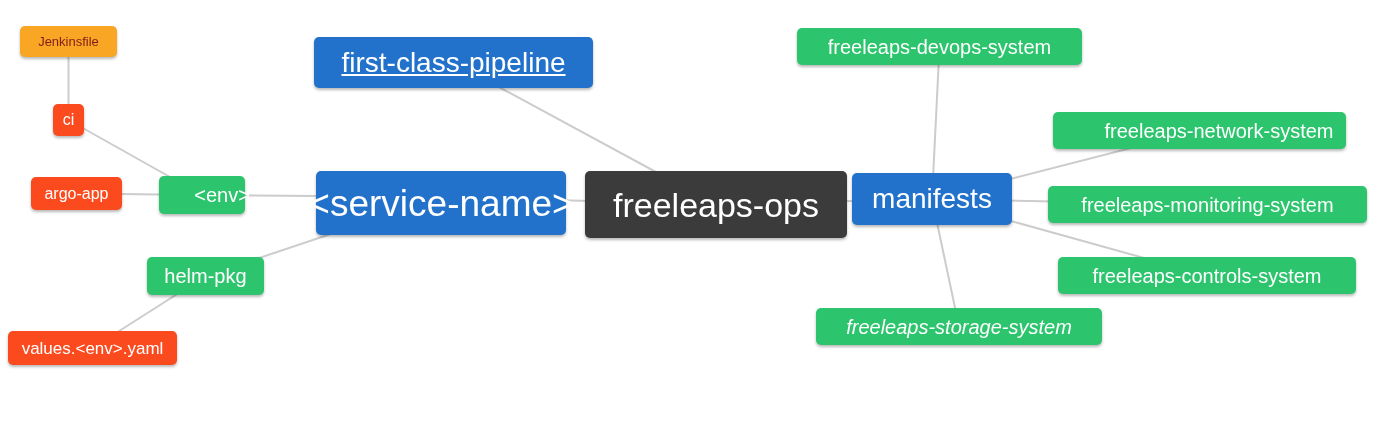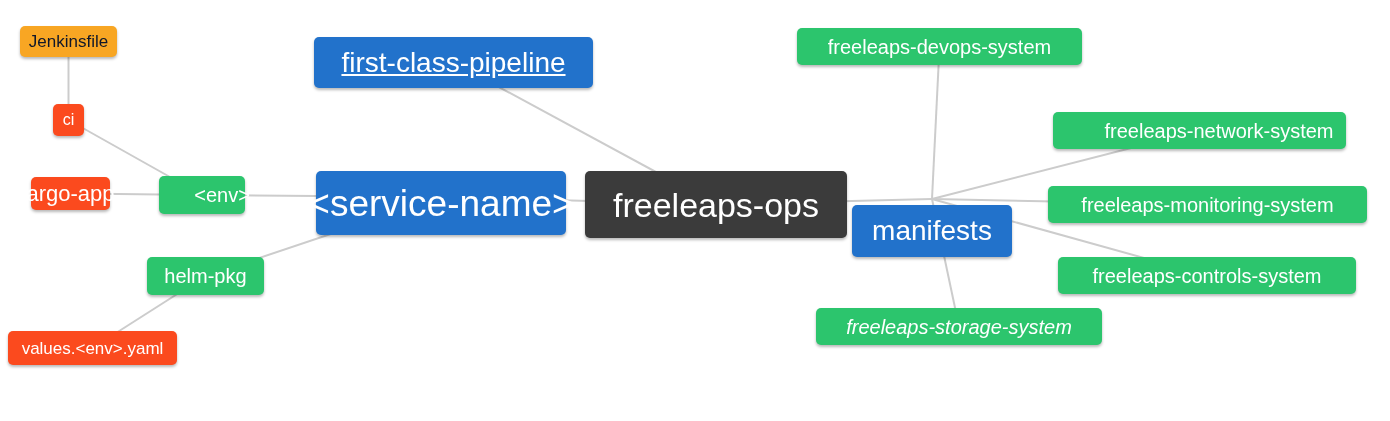--- a/index.html
+++ b/index.html
@@ -49,26 +49,26 @@
       <line x1="932" y1="199" x2="939.5" y2="46.5" stroke="#cccccc" stroke-width="2"></line>
       <line x1="932" y1="199" x2="1199.5" y2="130.5" stroke="#cccccc" stroke-width="2"></line>
       <line x1="932" y1="199" x2="1207.5" y2="204.5" stroke="#cccccc" stroke-width="2"></line>
       <line x1="932" y1="199" x2="1207" y2="275.5" stroke="#cccccc" stroke-width="2"></line>
       <line x1="932" y1="199" x2="959" y2="326.5" stroke="#cccccc" stroke-width="2"></line>
     </svg>
   <div id="node-layer">
       <div class="node" style="left: 585px; top: 171px; width: 262px; height: 67px; font-size: 34px; background: rgb(59, 59, 59); color: rgb(255, 255, 255);">freeleaps-ops</div>
       <div class="node" style="left: 314px; top: 37px; width: 279px; height: 51px; font-size: 28px; background: rgb(34, 114, 203); color: rgb(255, 255, 255); text-decoration: underline;">first-class-pipeline</div>
       <div class="node" style="left: 316px; top: 171px; width: 250px; height: 64px; font-size: 37px; background: rgb(34, 114, 203); color: rgb(255, 255, 255);">&lt;service-name&gt;</div>
-      <div class="node" style="left: 852px; top: 173px; width: 160px; height: 52px; font-size: 28px; background: rgb(34, 114, 203); color: rgb(255, 255, 255); margin-top: 32px;">manifests</div>
+      <div class="node" style="left: 852px; top: 173px; width: 160px; height: 52px; font-size: 28px; background: rgb(34, 114, 203); color: rgb(255, 255, 255);">manifests</div>
       <div class="node" style="left: 159px; top: 176px; width: 86px; height: 38px; font-size: 20px; background: rgb(44, 197, 109); color: rgb(255, 255, 255); padding-left: 40px;">&lt;env&gt;</div>
       <div class="node" style="left: 147px; top: 257px; width: 117px; height: 38px; font-size: 20px; background: rgb(44, 197, 109); color: rgb(255, 255, 255);">helm-pkg</div>
       <div class="node" style="left: 53px; top: 104px; width: 31px; height: 32px; font-size: 16px; background: rgb(251, 74, 30); color: rgb(255, 255, 255);">ci</div>
-      <div class="node" style="left: 31px; top: 177px; width: 79px; height: 33px; font-size: 22px; background: rgb(251, 74, 30); color: rgb(255, 255, 255);">argo-app</div>
+      <div class="node" style="left: 31px; top: 177px; width: 91px; height: 33px; font-size: 16px; background: rgb(251, 74, 30); color: rgb(255, 255, 255);">argo-app</div>
       <div class="node" style="left: 8px; top: 331px; width: 169px; height: 34px; font-size: 17px; background: rgb(251, 74, 30); color: rgb(255, 255, 255);">values.&lt;env&gt;.yaml</div>
-      <div class="node" style="left: 20px; top: 26px; width: 97px; height: 31px; font-size: 17px; background: rgb(248, 166, 35); color: #0f172a;">Jenkinsfile</div>
+      <div class="node" style="left: 20px; top: 26px; width: 97px; height: 31px; font-size: 13px; background: rgb(248, 166, 35); color: #7f1d1d;">Jenkinsfile</div>
       <div class="node" style="left: 797px; top: 28px; width: 285px; height: 37px; font-size: 20px; background: rgb(44, 197, 109); color: rgb(255, 255, 255);">freeleaps-devops-system</div>
       <div class="node" style="left: 1053px; top: 112px; width: 293px; height: 37px; font-size: 20px; background: rgb(44, 197, 109); color: rgb(255, 255, 255); padding-left: 39px;">freeleaps-network-system</div>
       <div class="node" style="left: 1048px; top: 186px; width: 319px; height: 37px; font-size: 20px; background: rgb(44, 197, 109); color: rgb(255, 255, 255);">freeleaps-monitoring-system</div>
       <div class="node" style="left: 1058px; top: 257px; width: 298px; height: 37px; font-size: 20px; background: rgb(44, 197, 109); color: rgb(255, 255, 255);">freeleaps-controls-system</div>
       <div class="node" style="left: 816px; top: 308px; width: 286px; height: 37px; font-size: 20px; background: rgb(44, 197, 109); color: rgb(255, 255, 255); font-style: italic;">freeleaps-storage-system</div>
     </div>
 </div>
 
 </body></html>

